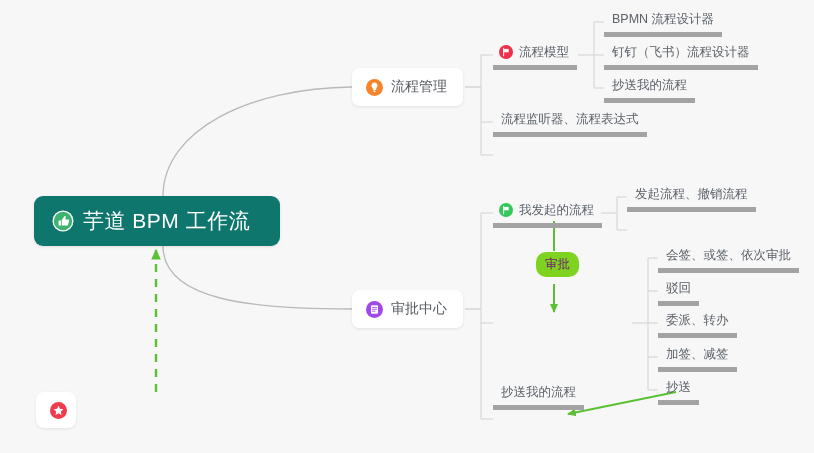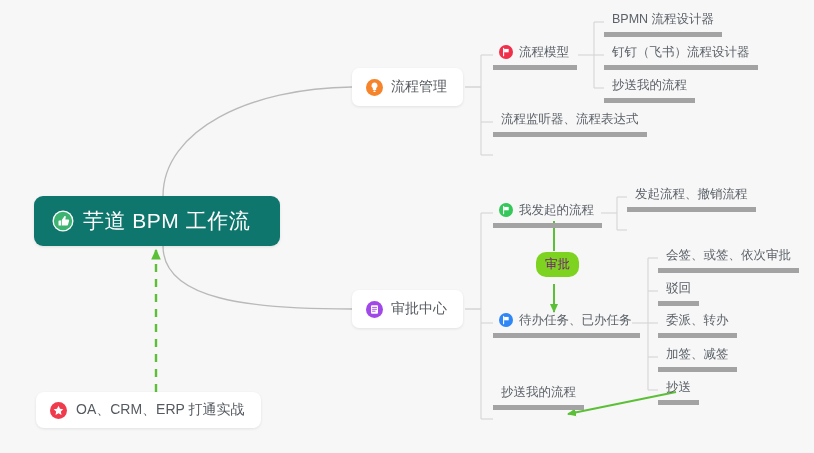--- a/index.html
+++ b/index.html
@@ -208,30 +208,20 @@
         <path d="M5.1 3.9h4.6v3.4H5.1z" fill="#ffffff"></path>
       </svg>
     </span>
     <span>我发起的流程</span>
   </div>
 
   <div class="leaf" style="left:627px;top:186px;">
     <span>发起流程、撤销流程</span>
   </div>
 
-  <div class="leaf withicon" style="left:493px;top:312px;">
-    <span class="licon">
-      <svg width="14" height="14" viewBox="0 0 14 14">
-        <circle cx="7" cy="7" r="7" fill="#2f86f6"></circle>
-        <path d="M4.6 3.4v7.3" stroke="#ffffff" stroke-width="1.1" stroke-linecap="round"></path>
-        <path d="M5.1 3.9h4.6v3.4H5.1z" fill="#ffffff"></path>
-      </svg>
-    </span>
-    <span>待办任务、已办任务</span>
-  </div>
 
   <div class="leaf" style="left:658px;top:247px;">
     <span>会签、或签、依次审批</span>
   </div>
   <div class="leaf" style="left:658px;top:280px;">
     <span>驳回</span>
   </div>
   <div class="leaf" style="left:658px;top:312px;">
     <span>委派、转办</span>
   </div>
@@ -250,16 +240,15 @@
     <span>审批</span>
   </div>
 
   <div class="foot-card">
     <span class="ico">
       <svg width="17" height="17" viewBox="0 0 17 17">
         <circle cx="8.5" cy="8.5" r="8.5" fill="#ef3b4c"></circle>
         <path d="M8.5 3.8l1.48 3.0 3.32.48-2.4 2.34.57 3.3-2.97-1.56-2.97 1.56.57-3.3-2.4-2.34 3.32-.48z" fill="#ffffff"></path>
       </svg>
     </span>
-    <span class="lbl">OA、CRM、ERP 打通实战</span>
   </div>
 
 </div>
 
 </body></html>

